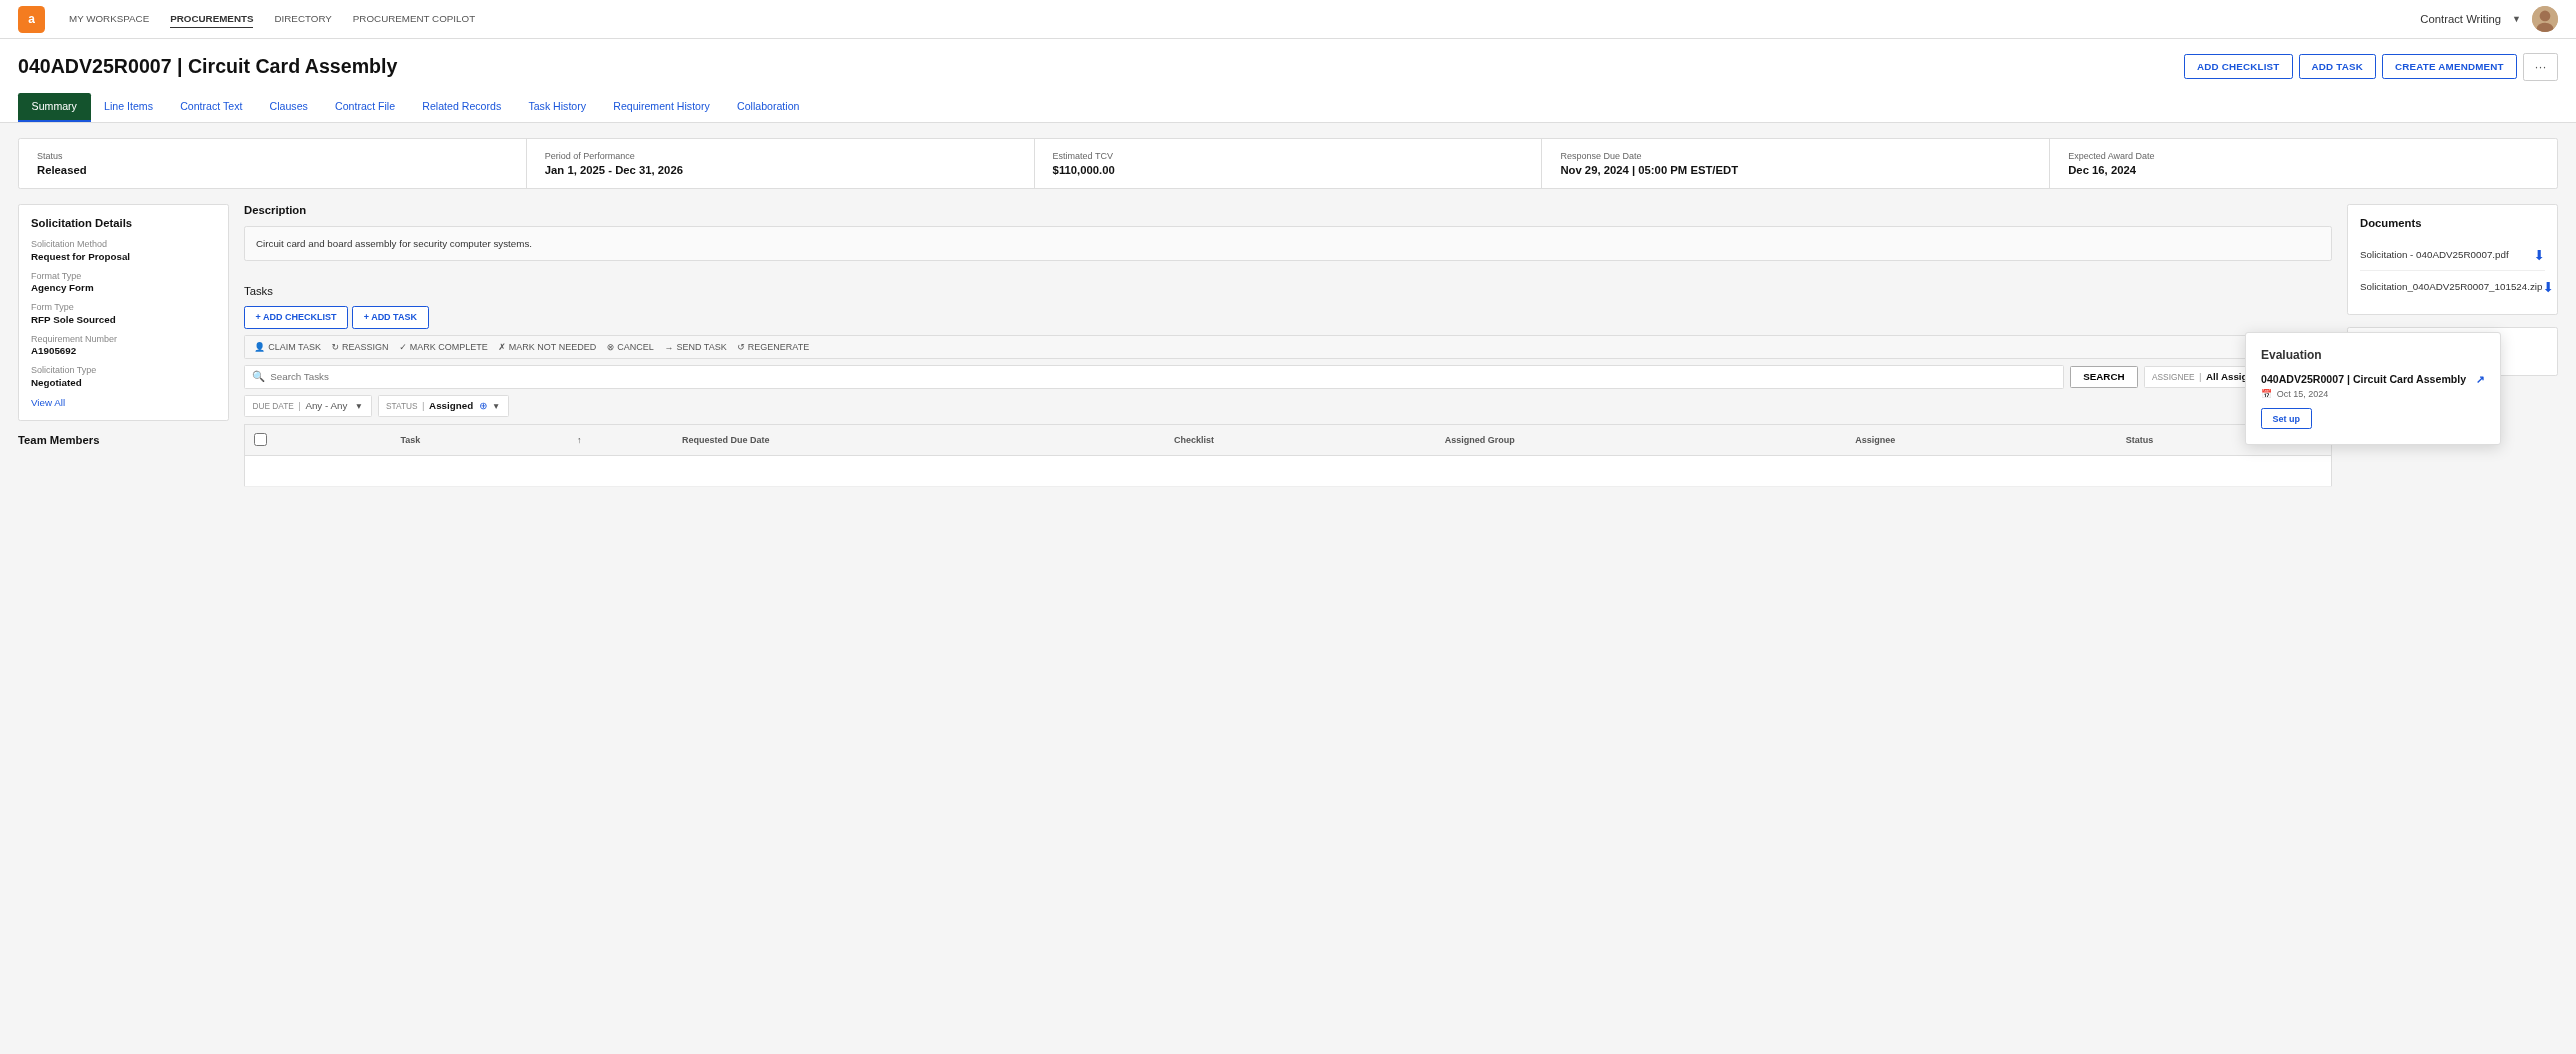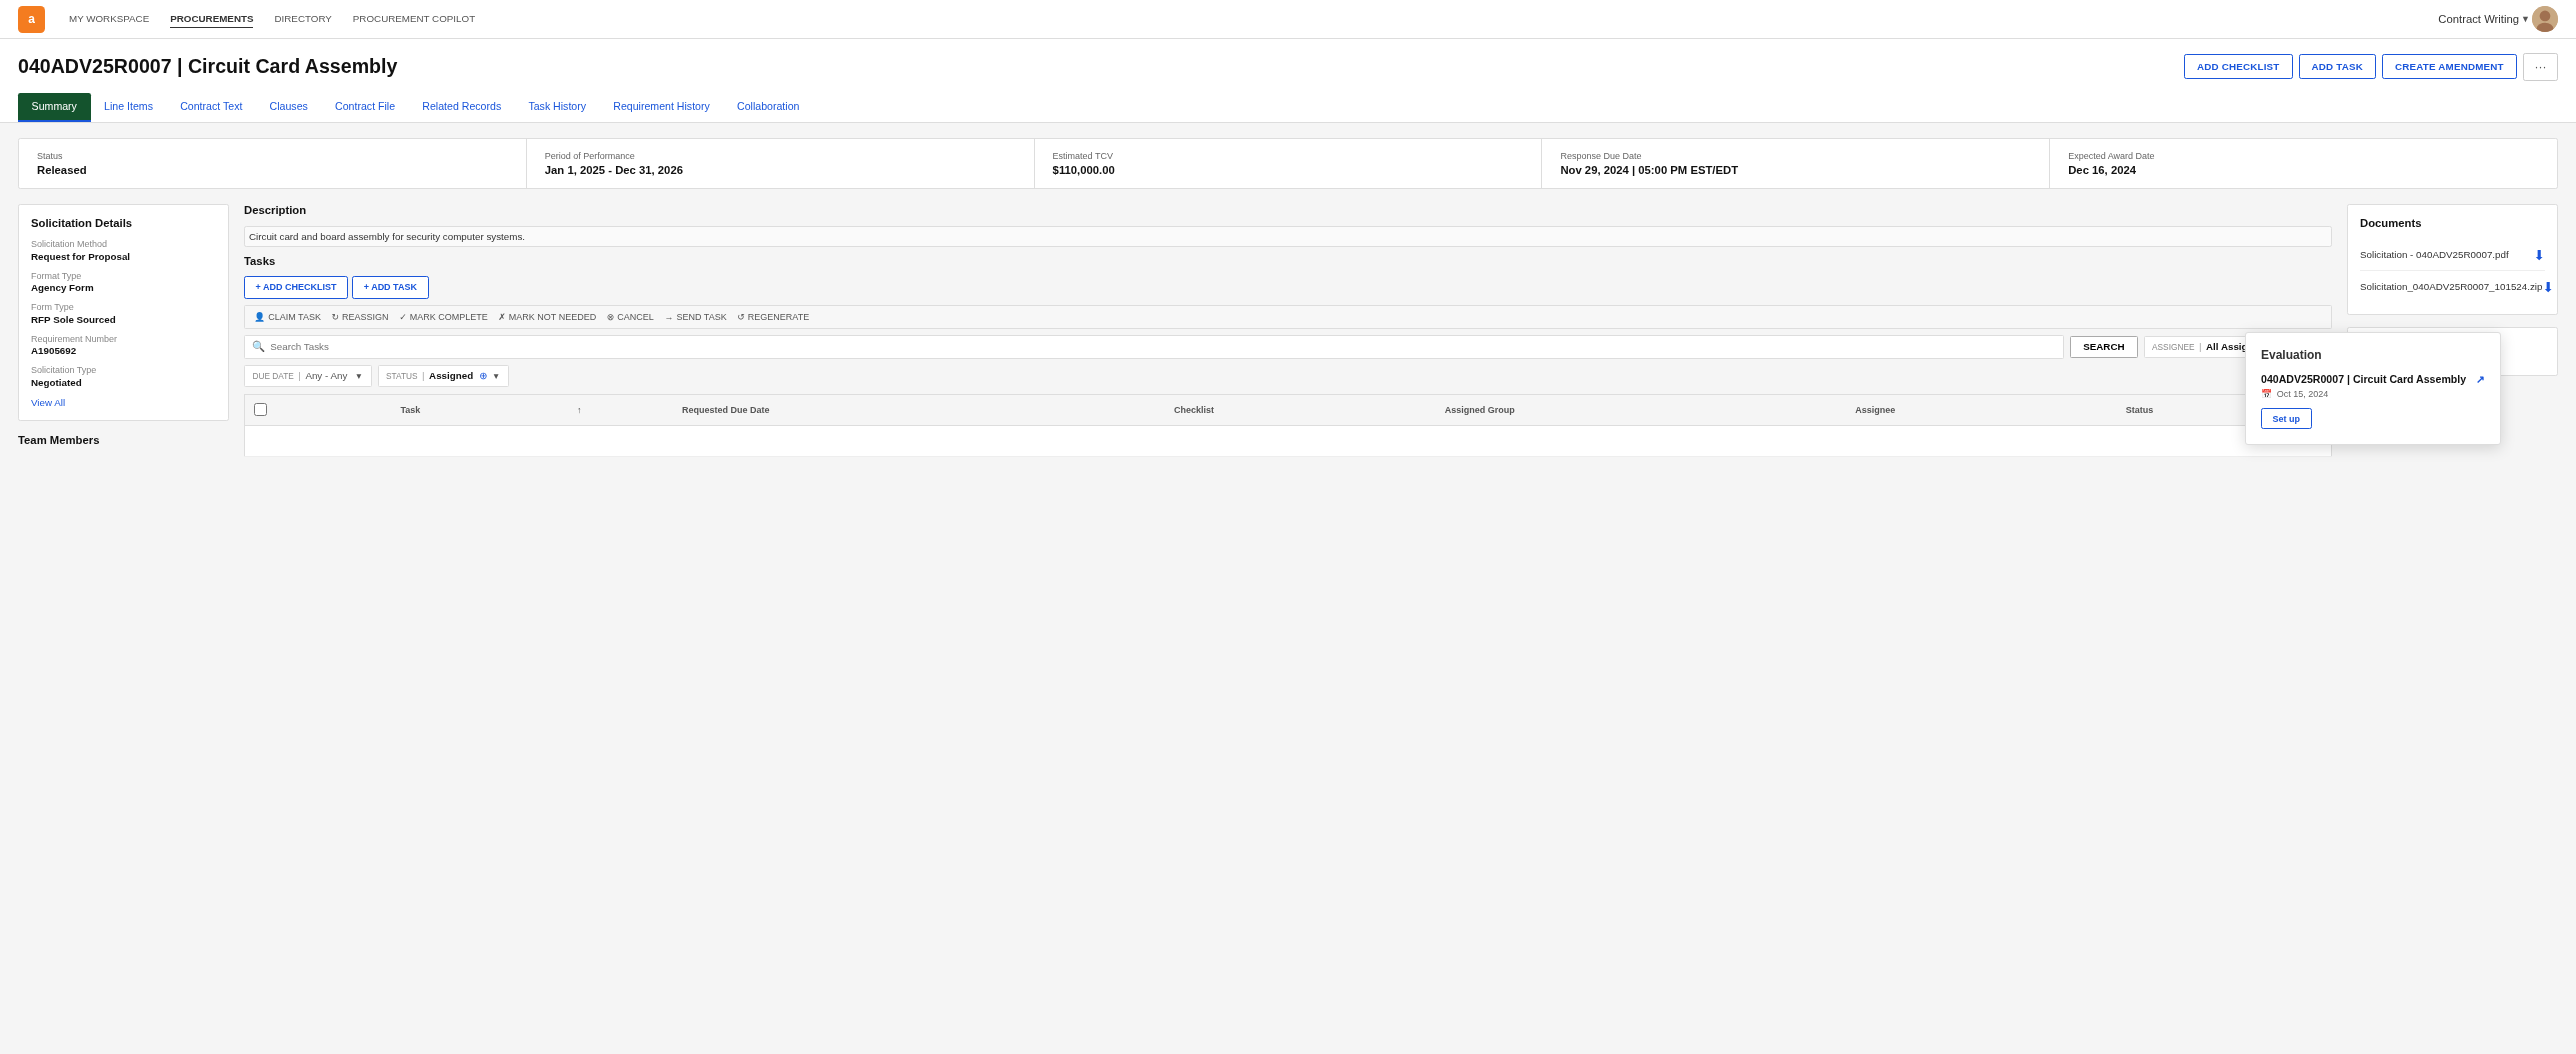--- a/index.html
+++ b/index.html
@@ -26,21 +26,21 @@
     }
     .nav-links { display: flex; gap: 21px; }
     .nav-link {
       color: #555; font-size: 9.8px; cursor: pointer; text-decoration: none;
       padding: 3px 0;
     }
     .nav-link.active {
       color: #333; font-weight: 600;
       border-bottom: 1.5px solid #333;
     }
-    .top-nav-right { display: flex; align-items: center; gap: 2px; }
+    .top-nav-right { display: flex; align-items: center; gap: 11px; }
     .workspace-title { font-size: 11.3px; color: #333; font-weight: 500; }
     .workspace-caret { font-size: 9px; color: #555; }
     .avatar {
       width: 26px; height: 26px; border-radius: 50%;
       background: #c8a882;
       display: flex; align-items: center; justify-content: center;
       font-size: 10.6px; color: white;
       overflow: hidden;
     }
 
@@ -135,30 +135,30 @@
     .field-group { margin-bottom: 9px; }
     .field-label { font-size: 9px; color: #888; margin-bottom: 1.5px; }
     .field-value { font-size: 9.8px; font-weight: 600; color: #111; }
 
     .view-all { color: #1a56db; font-size: 9.8px; cursor: pointer; text-decoration: none; display: block; margin-top: 7.5px; }
 
     
     .description-box {
       border: 0.8px solid #ddd;
       border-radius: 2.3px;
-      padding: 4px;
+      padding: 11px;
       font-size: 9.8px;
       color: #333;
       background: #fafafa;
-      margin-bottom: 8px;
+      margin-bottom: 24px;
     }
 
     
     .tasks-section { }
-    .tasks-title { font-size: 11.3px; font-weight: 700; color: #111; margin-bottom: 9px; }
+    .tasks-title { font-size: 11.3px; font-weight: 400; color: #111; margin-bottom: 9px; }
 
     .tasks-toolbar { display: flex; gap: 4px; margin-bottom: 6px; }
     .btn-task {
       border: 1.1px solid #1a56db;
       color: #1a56db;
       background: #fff;
       padding: 5.3px 10.6px;
       font-size: 9px;
       font-weight: 600;
       cursor: pointer;

